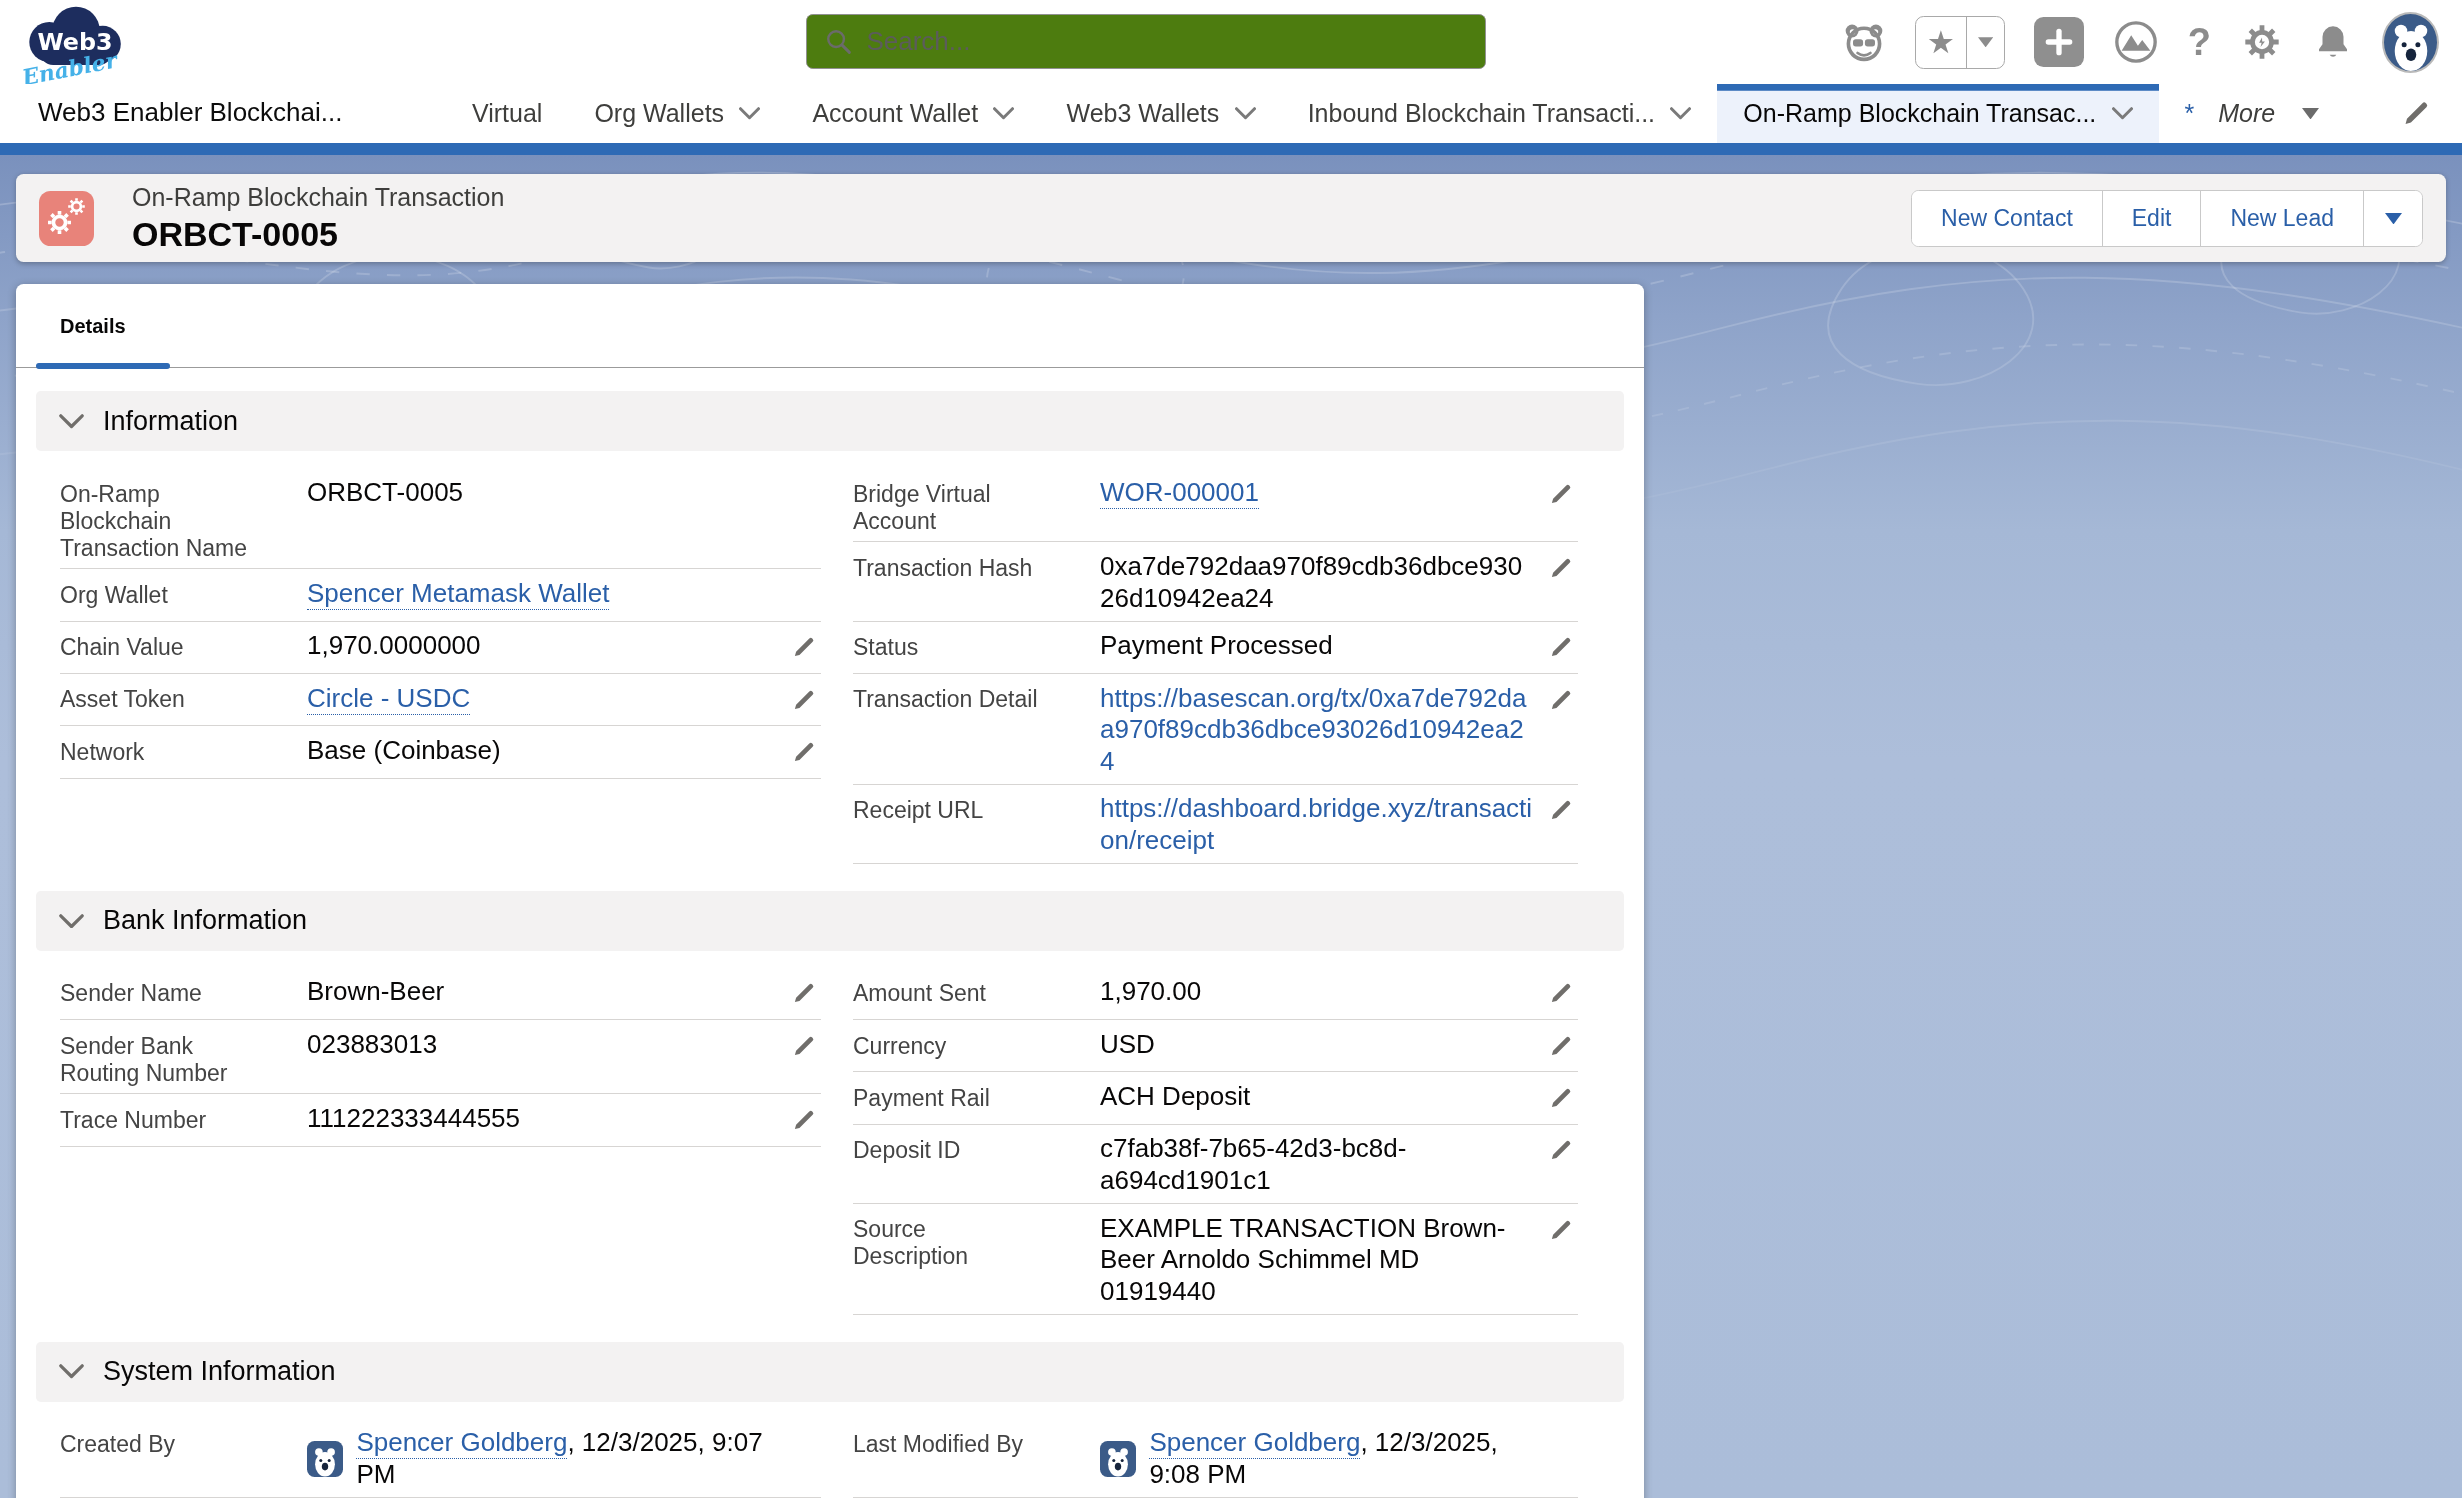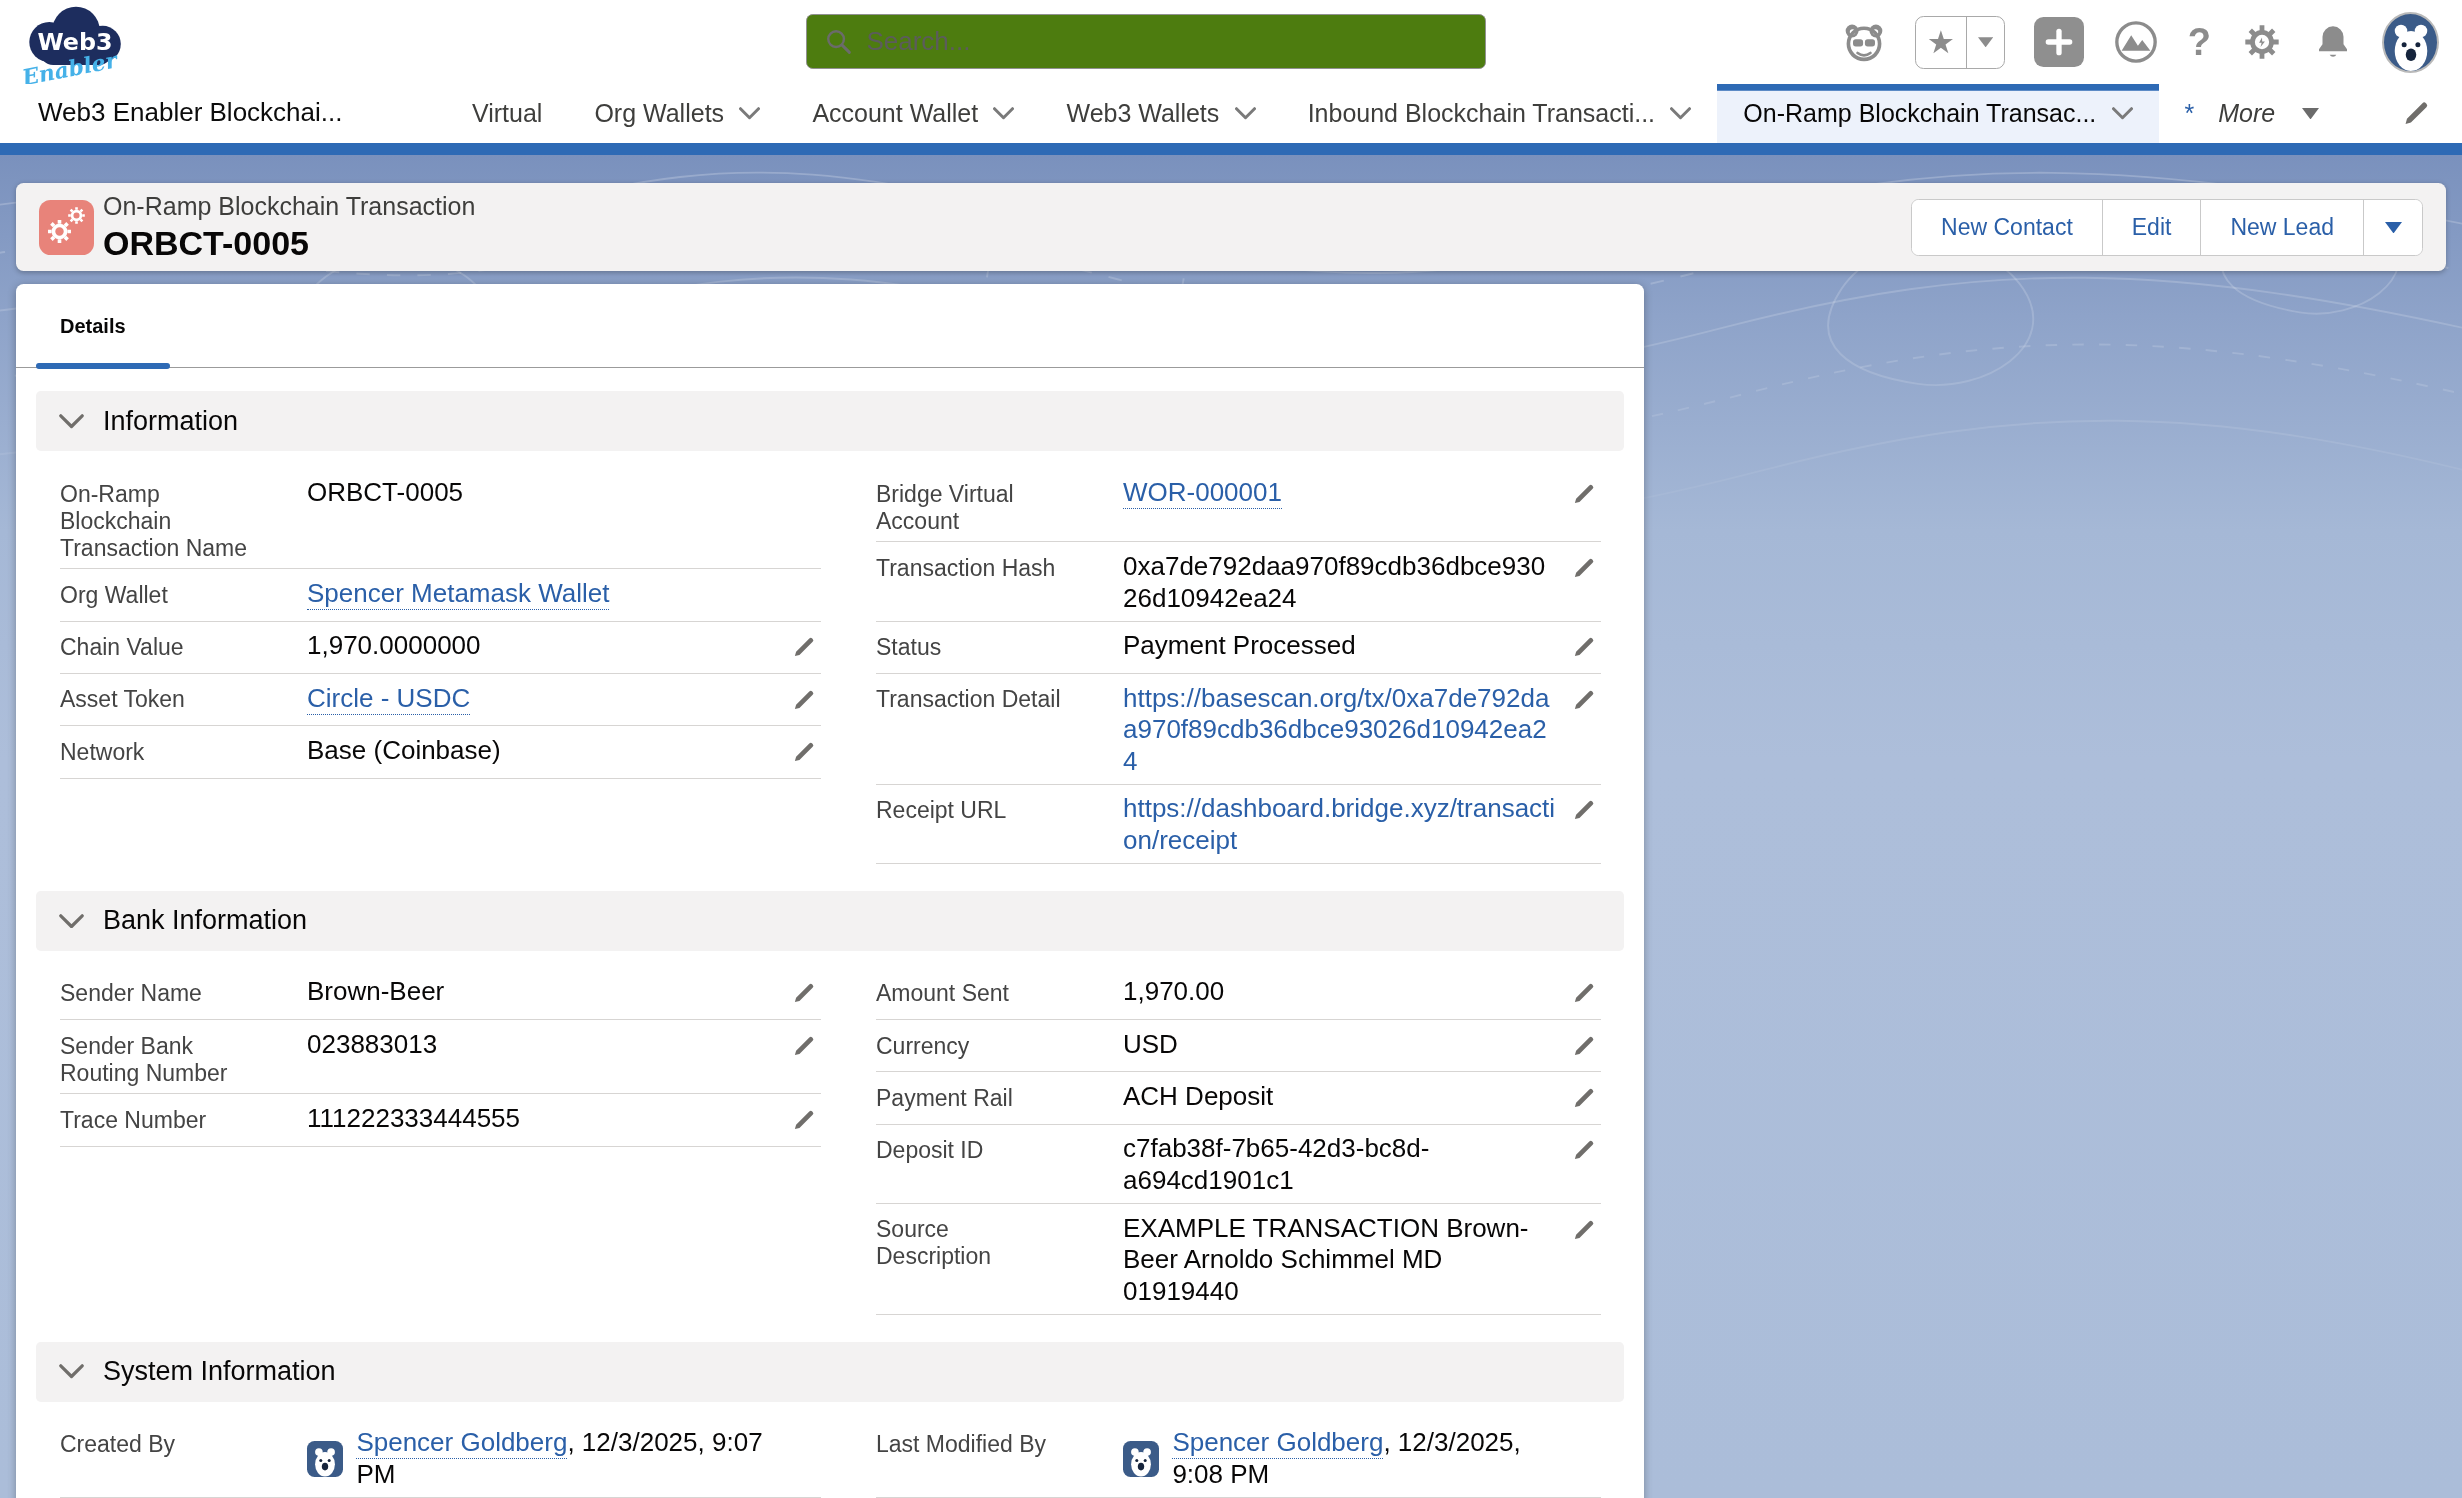--- a/index.html
+++ b/index.html
@@ -50,21 +50,21 @@
 
   
   .main { position:relative; height:1343px;
     background:linear-gradient(180deg,#7a91bd 0%,#8ea3c9 12%,#a5b8d6 28%,#adbeda 45%,#abbdd9 100%); }
   .contours { position:absolute; left:0; top:0; width:2462px; height:410px;
     -webkit-mask-image:linear-gradient(to bottom,rgba(0,0,0,.95) 0%,rgba(0,0,0,.6) 55%,transparent 100%);
     mask-image:linear-gradient(to bottom,rgba(0,0,0,.95) 0%,rgba(0,0,0,.6) 55%,transparent 100%); }
 
   .rec-header { position:absolute; left:16px; right:16px; top:19px; height:88px;
     background:#f3f2f2; border-radius:7.6px; box-shadow:0 1.9px 5.7px rgba(0,0,0,.25);
-    display:flex; align-items:center; padding:0 23px; gap:9px;margin-top:9px; }
+    display:flex; align-items:center; padding:0 23px; gap:38px; }
   .rec-icon { width:55px; height:55px; border-radius:11.5px; background:#e8837a;
     position:relative; flex:none; }
   .rec-icon .g1 { position:absolute; right:6.7px; top:4.8px; }
   .rec-icon .g2 { position:absolute; left:5.7px; bottom:4.8px; }
   .rec-obj { font-size:25px; color:#3e3e3c; }
   .rec-name { font-size:34px; font-weight:bold; color:#080707; margin-top:2.9px; }
   .actions { margin-left:auto; display:flex; align-items:stretch; height:57px;
     background:#fff; border:1.9px solid #c9c9c9; border-radius:7.6px; overflow:hidden; }
   .action-btn { border:0; background:#fff; padding:0 29px; font-size:23px;
     color:var(--blue-link); font-family:inherit; cursor:pointer; border-left:1.9px solid #c9c9c9; }
@@ -78,21 +78,21 @@
   .tabrow { position:relative; height:84px; border-bottom:1.9px solid #9b9b9b; }
   .details-label { position:absolute; left:44px; top:30.5px; font-size:20px;
     font-weight:bold; color:#080707; }
   .active-underline { position:absolute; left:20px; bottom:-1.9px; width:134px;
     height:6.7px; border-radius:2.9px; background:var(--accent); }
 
   .sec-header { margin:23px 20px 0; height:60px; background:#f3f2f2; border-radius:4.8px;
     display:flex; align-items:center; gap:19px; padding-left:23px; cursor:pointer; }
   .sec-header .chev { display:flex; color:#706e6b; }
   .sec-title { font-size:27px; color:#080707; }
-  .columns { display:flex; padding:17px 0 3.8px 44px; gap:55px; }
+  .columns { display:flex; padding:17px 0 3.8px 44px; gap:32px; }
   .col { width:761px; }
   .col.c2 { width:725px; }
 
   .frow { display:flex; align-items:flex-start; border-bottom:1.4px solid #d7d5d3;
     padding:8.6px 0 6.7px; }
   .flabel { width:191px; margin-right:56px; flex:none; font-size:23px; color:#444;
     line-height:27px; padding-top:3.8px; }
   .fvalue { flex:1; font-size:26px; color:#080707; line-height:31.5px;
     overflow-wrap:anywhere; min-height:36px; }
   a.lookup { color:var(--blue-link); text-decoration:none;

